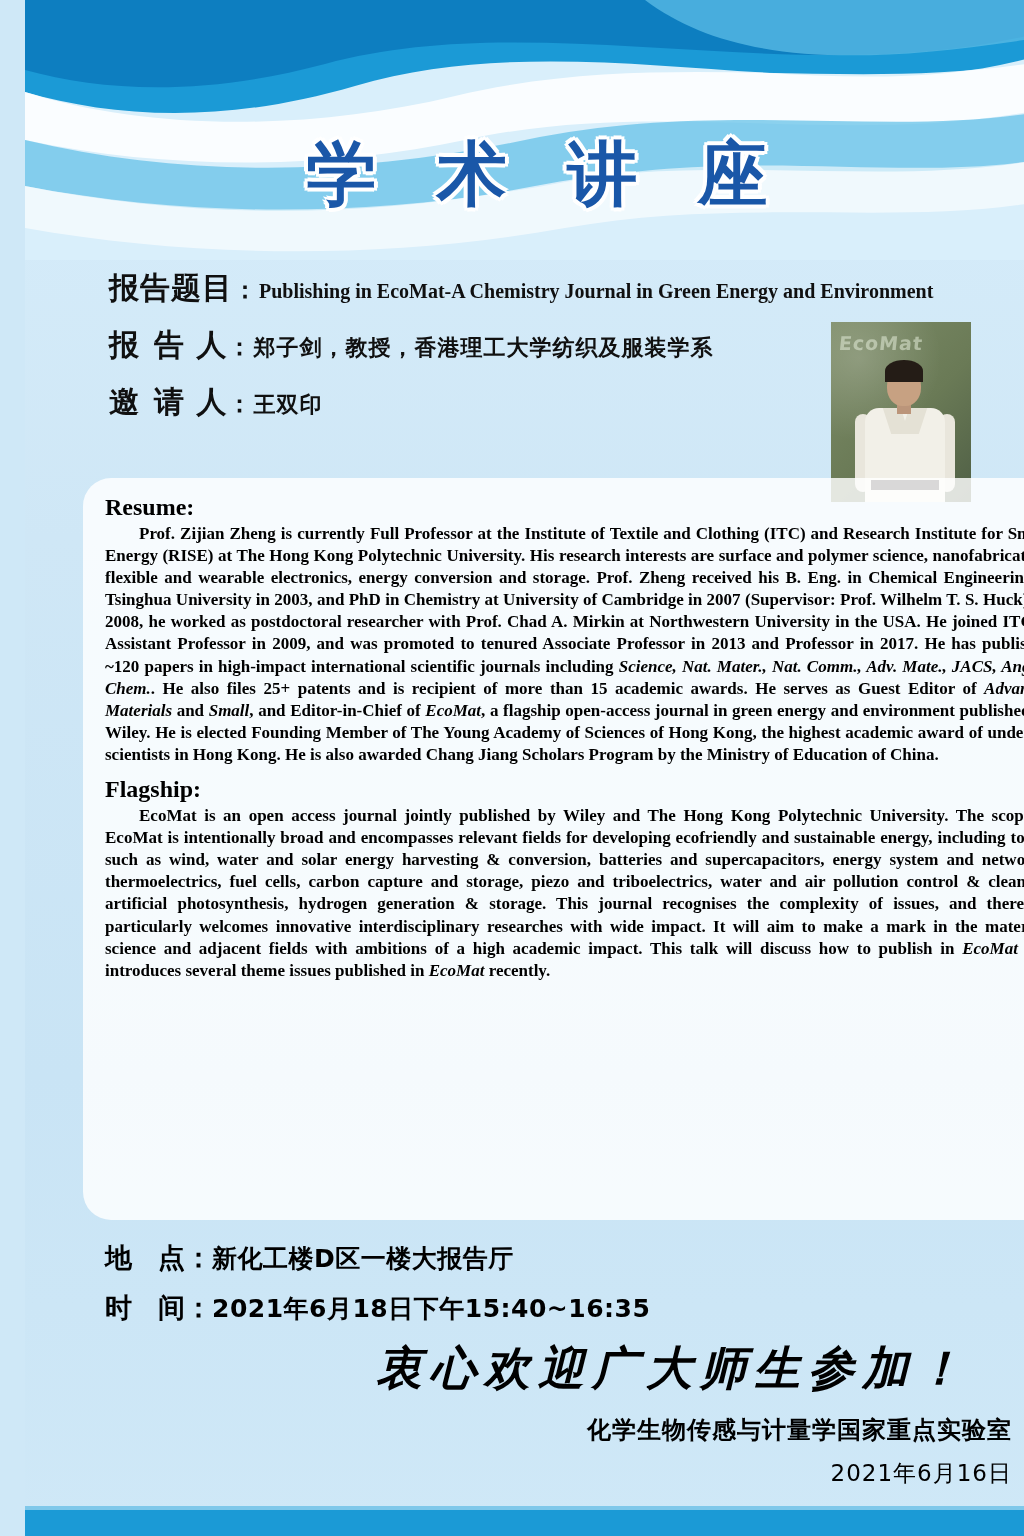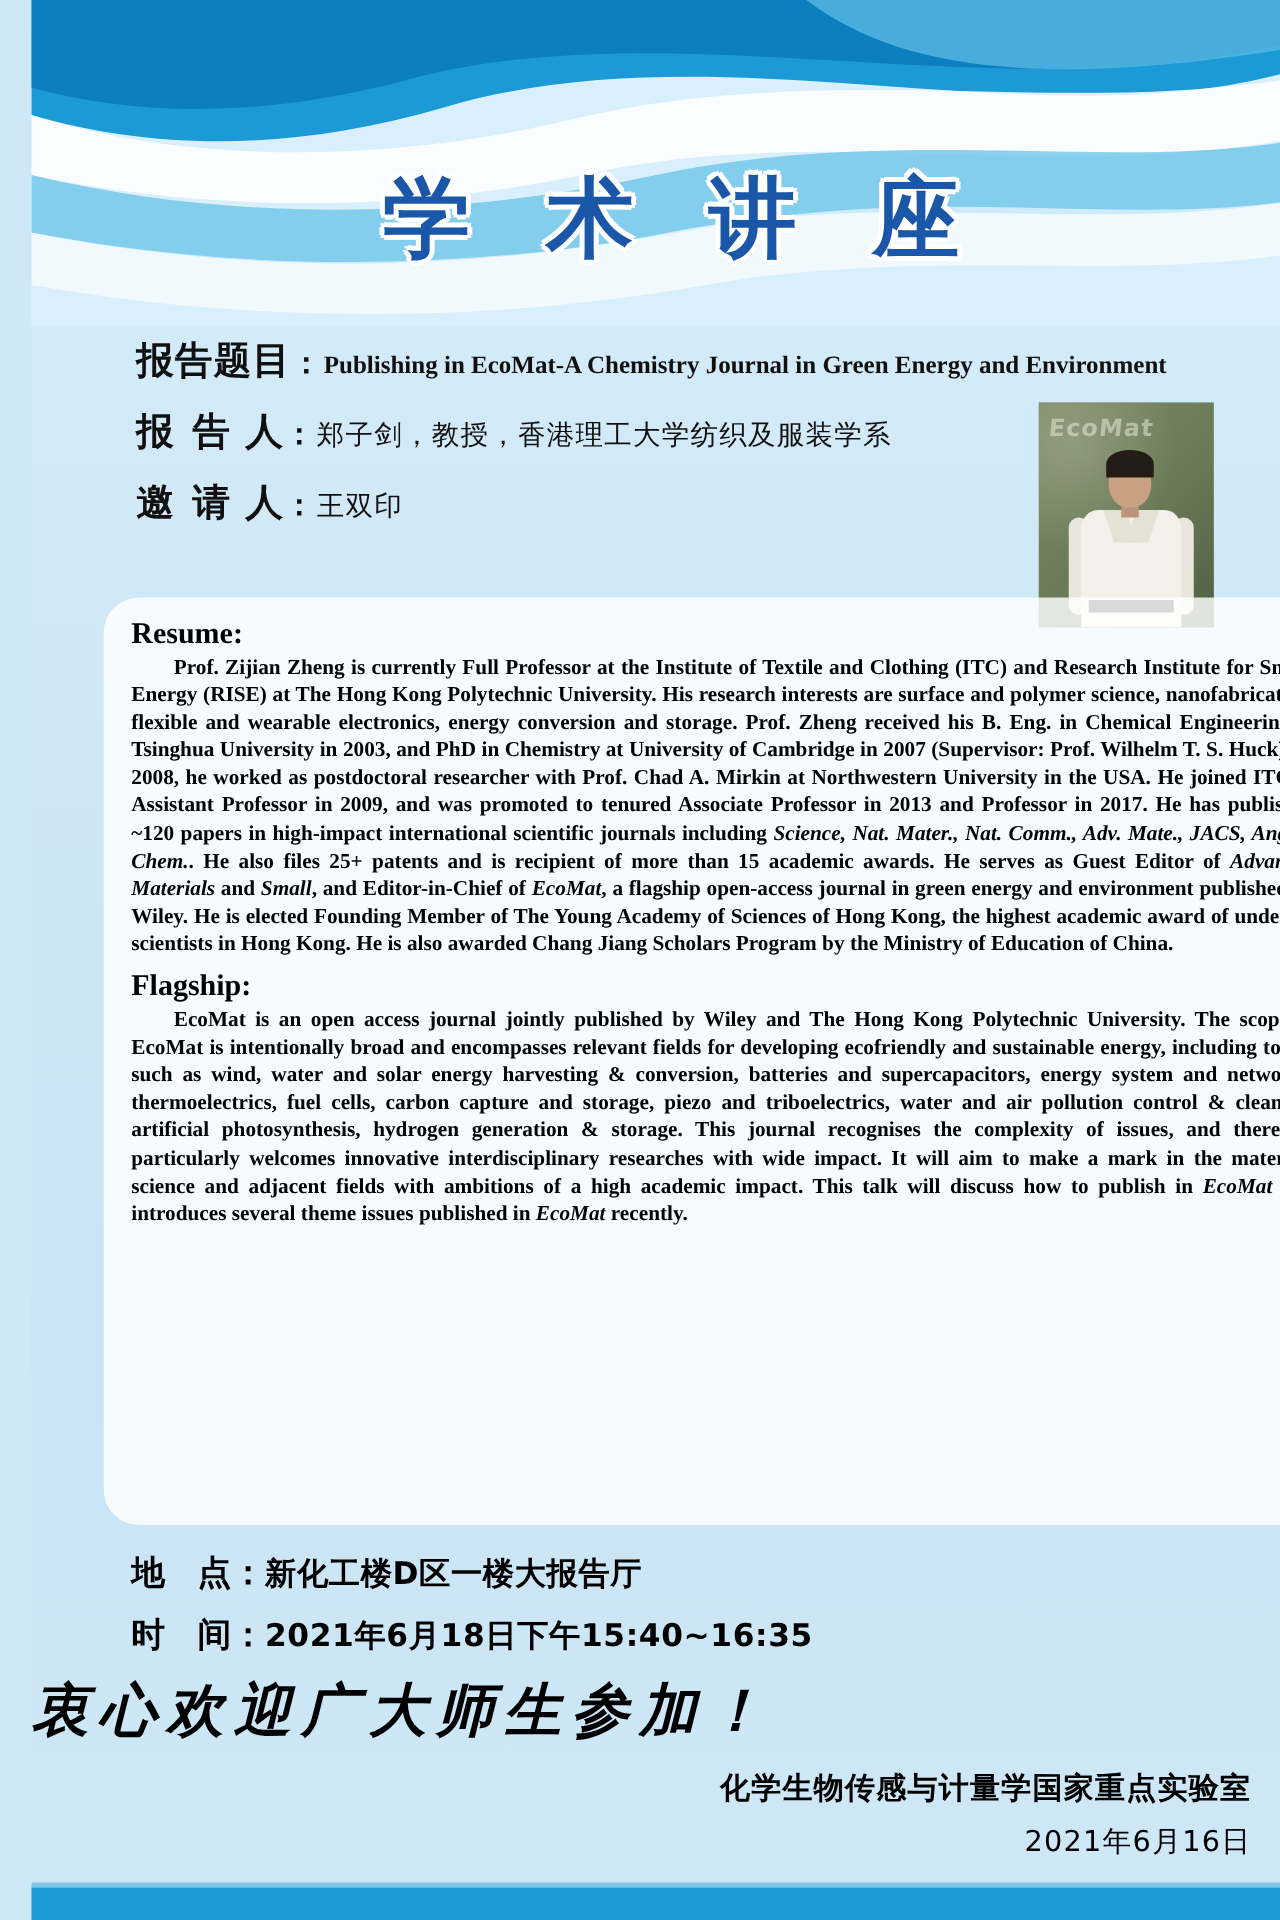--- a/index.html
+++ b/index.html
@@ -96,21 +96,21 @@
     margin-right: 2px;
   }
   .meta-value-en {
     font-family: "Liberation Serif", serif;
     font-weight: bold;
     font-size: 20px;
     color: #101010;
   }
   .meta-value-cn {
     font-family: "DejaVu Sans", sans-serif;
-    font-weight: normal;
+    font-weight: bold;
     font-size: 22px;
     color: #101010;
     letter-spacing: 1px;
   }
 
   
   .photo {
     position: absolute;
     top: 322px;
     left: 806px;
@@ -256,34 +256,34 @@
     font-weight: bold;
     font-size: 25px;
     color: #000;
     letter-spacing: 0.5px;
   }
   .welcome {
     position: absolute;
     top: 1338px;
     left: 0;
     width: 945px;
-    text-align: left;
+    text-align: right;
   }
   .welcome span {
     font-family: "DejaVu Serif", serif;
     font-weight: bold;
     font-style: italic;
     font-size: 46px;
     letter-spacing: 8px;
     color: #000;
   }
   .signature {
     position: absolute;
     top: 1414px;
-    right: 48px;
+    right: 37px;
     text-align: right;
   }
   .sig-org {
     font-family: "DejaVu Sans", sans-serif;
     font-weight: bold;
     font-size: 24px;
     color: #000;
     letter-spacing: 1px;
   }
   .sig-date {

